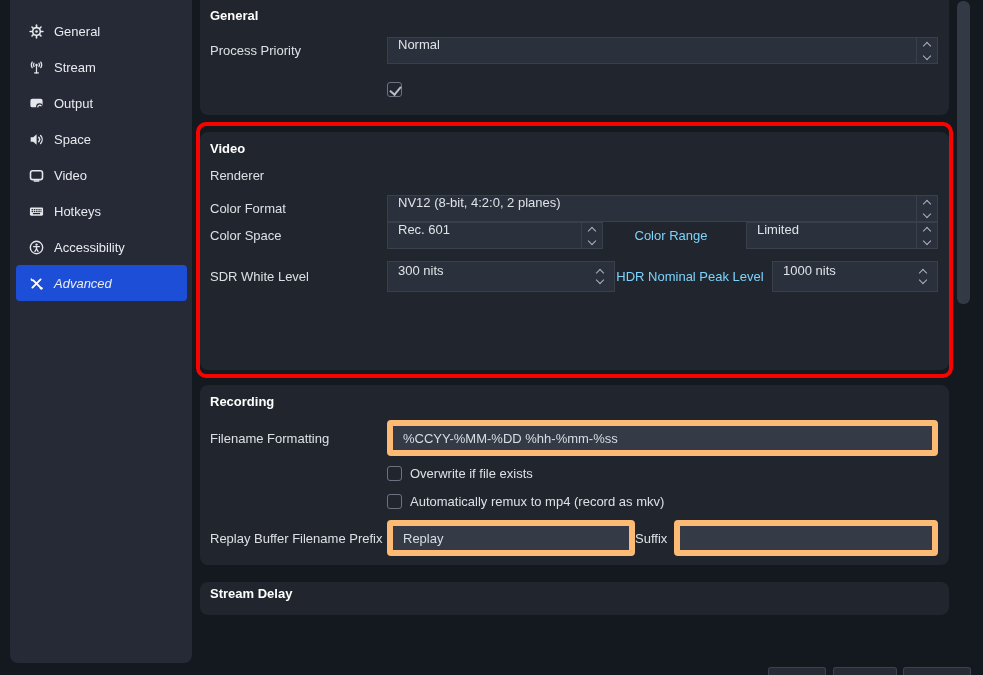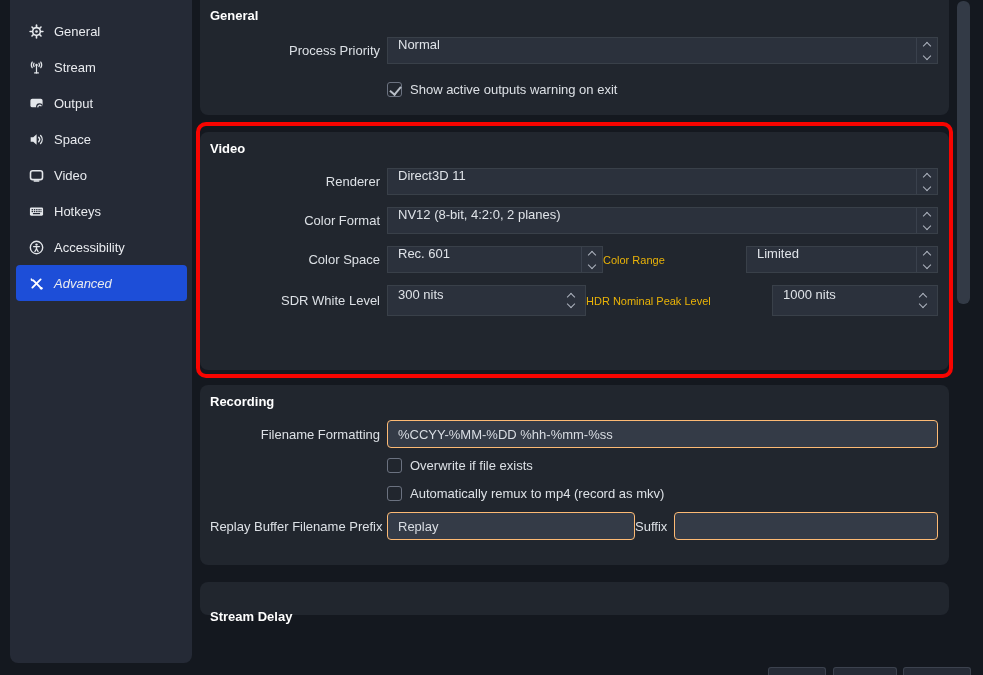--- a/index.html
+++ b/index.html
@@ -30,28 +30,28 @@
   .sicon svg { display: block; }
   
   .panel {
     position: absolute; left: 200px; width: 749px;
     background: #21262e; border-radius: 8px;
     padding: 0 11px 0 10px;
   }
   .panel-general { top: -10px; height: 125px; padding-top: 18px; }
   .panel-video { top: 132px; height: 238px; padding-top: 9px; }
   .panel-recording { top: 385px; height: 180px; padding-top: 9px; }
-  .panel-streamdelay { top: 582px; height: 33px; padding-top: 27px; }
+  .panel-streamdelay { top: 582px; height: 33px; padding-top: 4px; }
   .sec-title { font-size: 13px; font-weight: 700; color: #ffffff; line-height: 15px; }
   .row { display: flex; align-items: center; }
   .rlabel {
-    width: 170px; min-width: 170px; text-align: right; margin-right: 7px;
+    width: 170px; min-width: 170px; text-align: left; margin-right: 7px;
     font-size: 13px; color: #dce0e5; white-space: nowrap;
   }
-  .midlabel { flex: 1; text-align: left; margin-right: 7px; font-size: 11px; color: #eab308; white-space: nowrap; }
+  .midlabel { flex: 1; text-align: center; margin-right: 7px; font-size: 13px; color: #7dd3fc; white-space: nowrap; }
   
   .dropdown, .spin {
     position: relative; display: flex; align-items: center;
     background: #2b313c; border: 1px solid #394049; border-radius: 0;
     font-size: 13px; color: #dfe3e8; padding: 0 28px 12px 10px;
     white-space: nowrap; overflow: hidden; cursor: default;
   }
   .dropdown { height: 27px; }
   .spin { height: 31px; }
   .grow { flex: 1; }
@@ -59,22 +59,22 @@
     position: absolute; right: 0; top: 0; bottom: 0; width: 21px;
     border-left: 1px solid #3a414d;
     display: flex; flex-direction: column; align-items: center; justify-content: center; gap: 4px;
   }
   .chev { width: 6px; height: 6px; border-right: 1.5px solid #aeb4bf; border-bottom: 1.5px solid #aeb4bf; display: block; }
   .chev.up { transform: rotate(-135deg); }
   .chev.down { transform: rotate(45deg); }
   .spin .chev.up { position: absolute; right: 11px; top: 8px; }
   .spin .chev.down { position: absolute; right: 11px; bottom: 8px; }
   .tinput {
-    background: #343b47; border: 1px solid #fdba74; border-radius: 4px;
-    height: 28px; color: #d9dde3; font-size: 13px; padding: 0 10px;
+    background: #343b47; border: 6px solid #fdba74; border-radius: 4px;
+    height: 36px; color: #d9dde3; font-size: 13px; padding: 0 10px;
     font-family: inherit; outline: none;
   }
   .cb {
     width: 15px; height: 15px; min-width: 15px; border: 1px solid #6b7280; border-radius: 3px;
     margin-right: 8px; position: relative; background: transparent;
   }
   .cb.checked::after {
     content: ""; position: absolute; left: 3.5px; top: 0.5px;
     width: 5px; height: 9px;
     border-right: 2px solid #b9bfc8; border-bottom: 2px solid #b9bfc8;
@@ -231,67 +231,59 @@
     <div class="dropdown grow">
       <span>Normal</span>
       <span class="dd-btn">
           <i class="chev up"></i>
           <i class="chev down"></i>
         </span>
     </div>
   </div>
   <div class="row indent" style="margin-top:18px">
     <span class="cb checked"></span>
-    <span class="cb-label">Show active outputs warning on exit</span>
   </div>
 </section>
 
 <section class="panel panel-video">
   <div class="sec-title">Video</div>
   <div class="row" style="margin-top:12px">
     <span class="rlabel">Renderer</span>
-    <div class="dropdown grow">
-      <span>Direct3D 11</span>
-      <span class="dd-btn">
-          <i class="chev up"></i>
-          <i class="chev down"></i>
-        </span>
-    </div>
   </div>
   <div class="row" style="margin-top:12px">
     <span class="rlabel">Color Format</span>
     <div class="dropdown grow">
       <span>NV12 (8-bit, 4:2:0, 2 planes)</span>
       <span class="dd-btn">
           <i class="chev up"></i>
           <i class="chev down"></i>
         </span>
     </div>
   </div>
-  <div class="row" style="margin-top:12px">
+  <div class="row" style="">
     <span class="rlabel">Color Space</span>
     <div class="dropdown" style="width:216px">
       <span>Rec. 601</span>
       <span class="dd-btn">
           <i class="chev up"></i>
           <i class="chev down"></i>
         </span>
     </div>
     <span class="midlabel">Color Range</span>
     <div class="dropdown" style="width:192px">
       <span>Limited</span>
       <span class="dd-btn">
           <i class="chev up"></i>
           <i class="chev down"></i>
         </span>
     </div>
   </div>
   <div class="row" style="margin-top:12px">
     <span class="rlabel">SDR White Level</span>
-    <div class="spin" style="width:199px">
+    <div class="spin" style="width:228px">
       <span>300 nits</span>
       <i class="chev up"></i>
         <i class="chev down"></i>
     </div>
     <span class="midlabel">HDR Nominal Peak Level</span>
     <div class="spin" style="width:166px">
       <span>1000 nits</span>
       <i class="chev up"></i>
         <i class="chev down"></i>
     </div>

